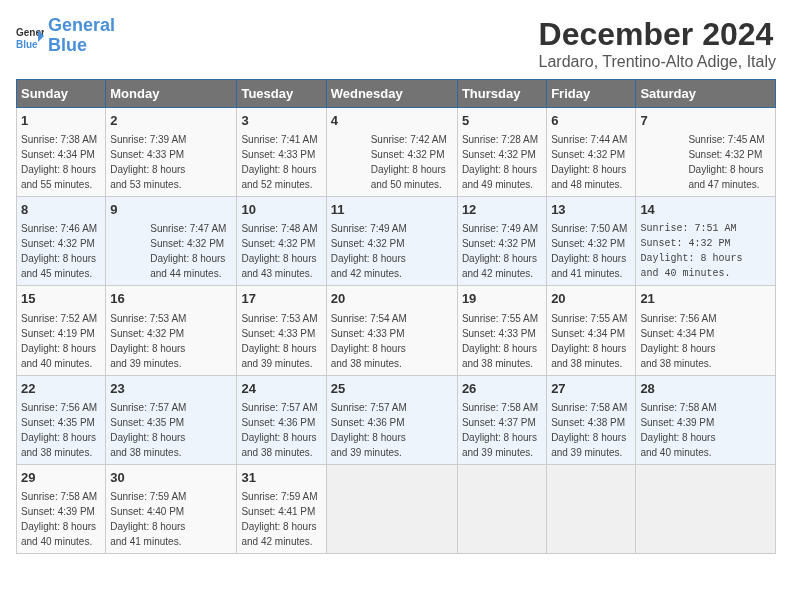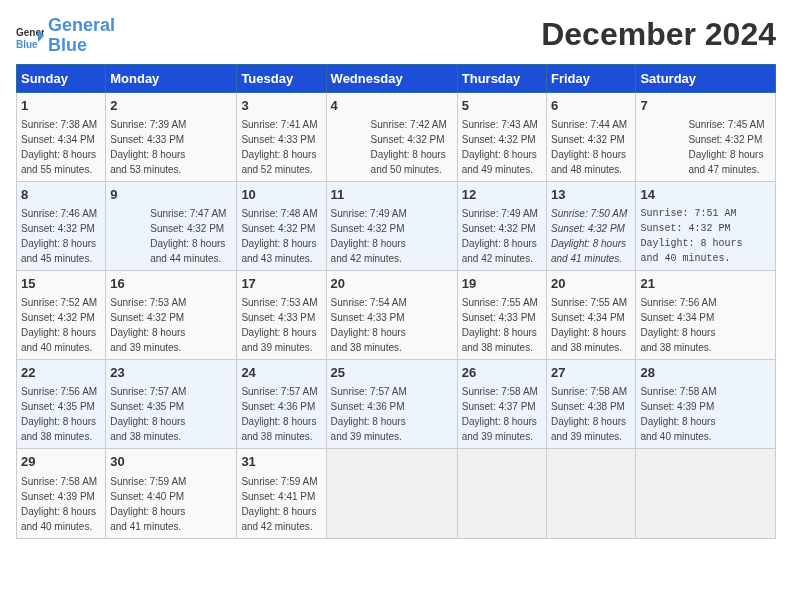--- a/index.html
+++ b/index.html
@@ -44,21 +44,21 @@
     .subtitle {
       font-size: 16px;
       color: #555;
     }
     table {
       width: 100%;
       border-collapse: collapse;
       font-size: 11px;
     }
     thead tr th {
-      background-color: #1d4ed8;
+      background-color: #737373;
       color: #fff;
       padding: 6px 4px;
       text-align: left;
       font-size: 13px;
       font-weight: bold;
       border: 1px solid #2c6aa0;
     }
     tbody tr td {
       border: 1px solid #ccc;
       padding: 4px 4px;
@@ -100,20 +100,21 @@
     </svg>
     <div>
       <div class="logo-text">
         <span>General</span><br>
         <span style="color:#4a90d9">Blue</span>
       </div>
     </div>
   </div>
   <div class="title-area">
     <div class="main-title">December 2024</div>
+    <div class="subtitle">Lardaro, Trentino-Alto Adige, Italy</div>
   </div>
 </div>
 
 <table>
   <thead>
     <tr id="header-row">
     <th>Sunday</th>
         <th>Monday</th>
         <th>Tuesday</th>
         <th>Wednesday</th>
@@ -147,21 +148,21 @@
         </td>
         <td>
           <span class="day-num">4</span>
           <div class="day-info" style="white-space: pre-line; margin-left: 40px;">Sunrise: 7:42 AM
 Sunset: 4:32 PM
 Daylight: 8 hours
 and 50 minutes.</div>
         </td>
         <td>
           <span class="day-num">5</span>
-          <div class="day-info" style="white-space: pre-line;">Sunrise: 7:43 AM
+          <div class="day-info" style="white-space: pre-line;">Sunrise: 7:28 AM
 Sunset: 4:32 PM
 Daylight: 8 hours
 and 49 minutes.</div>
         </td>
         <td>
           <span class="day-num">6</span>
           <div class="day-info" style="white-space: pre-line;">Sunrise: 7:44 AM
 Sunset: 4:32 PM
 Daylight: 8 hours
 and 48 minutes.</div>
@@ -205,38 +206,38 @@
         </td>
         <td>
           <span class="day-num">12</span>
           <div class="day-info" style="white-space: pre-line;">Sunrise: 7:49 AM
 Sunset: 4:32 PM
 Daylight: 8 hours
 and 42 minutes.</div>
         </td>
         <td>
           <span class="day-num">13</span>
-          <div class="day-info" style="white-space: pre-line; font-style: italic;">Sunrise: 7:50 AM
+          <div class="day-info" style="white-space: pre-line;">Sunrise: 7:50 AM
 Sunset: 4:32 PM
 Daylight: 8 hours
 and 41 minutes.</div>
         </td>
         <td>
           <span class="day-num">14</span>
           <div class="day-info" style="white-space: pre-line; font-family: Liberation Mono, monospace;">Sunrise: 7:51 AM
 Sunset: 4:32 PM
 Daylight: 8 hours
 and 40 minutes.</div>
         </td>
       </tr>
       <tr>
         <td>
           <span class="day-num">15</span>
           <div class="day-info" style="white-space: pre-line;">Sunrise: 7:52 AM
-Sunset: 4:32 PM
+Sunset: 4:19 PM
 Daylight: 8 hours
 and 40 minutes.</div>
         </td>
         <td>
           <span class="day-num">16</span>
           <div class="day-info" style="white-space: pre-line;">Sunrise: 7:53 AM
 Sunset: 4:32 PM
 Daylight: 8 hours
 and 39 minutes.</div>
         </td>

